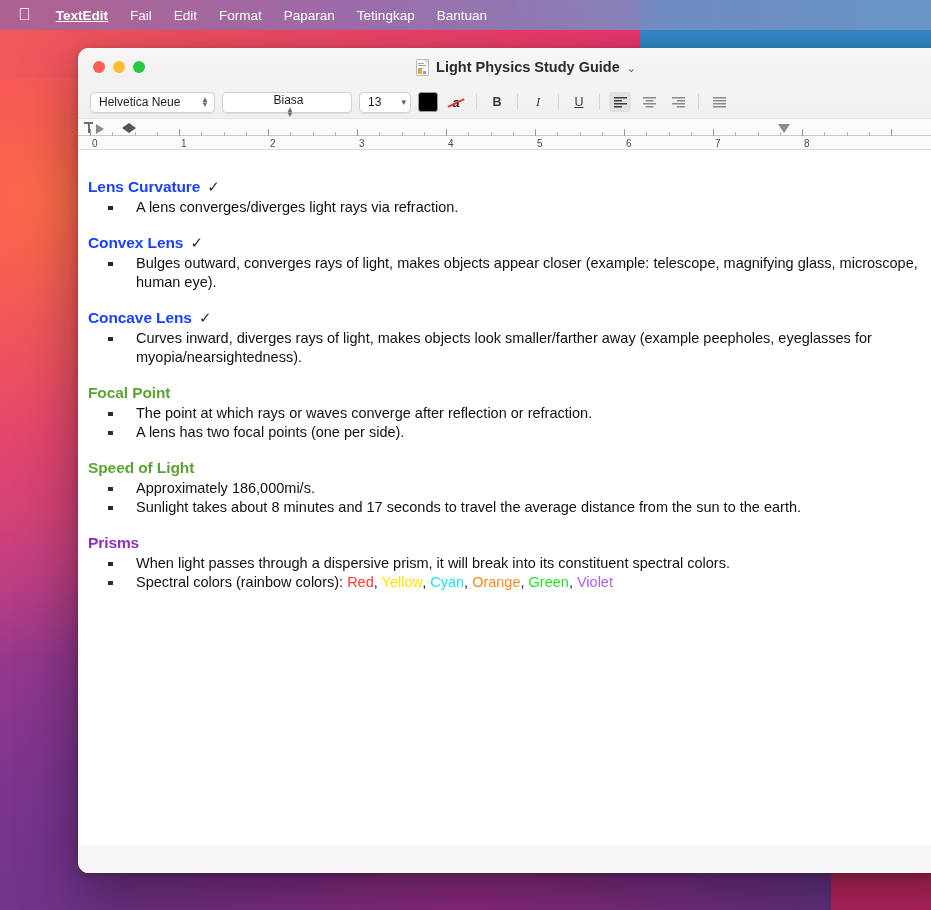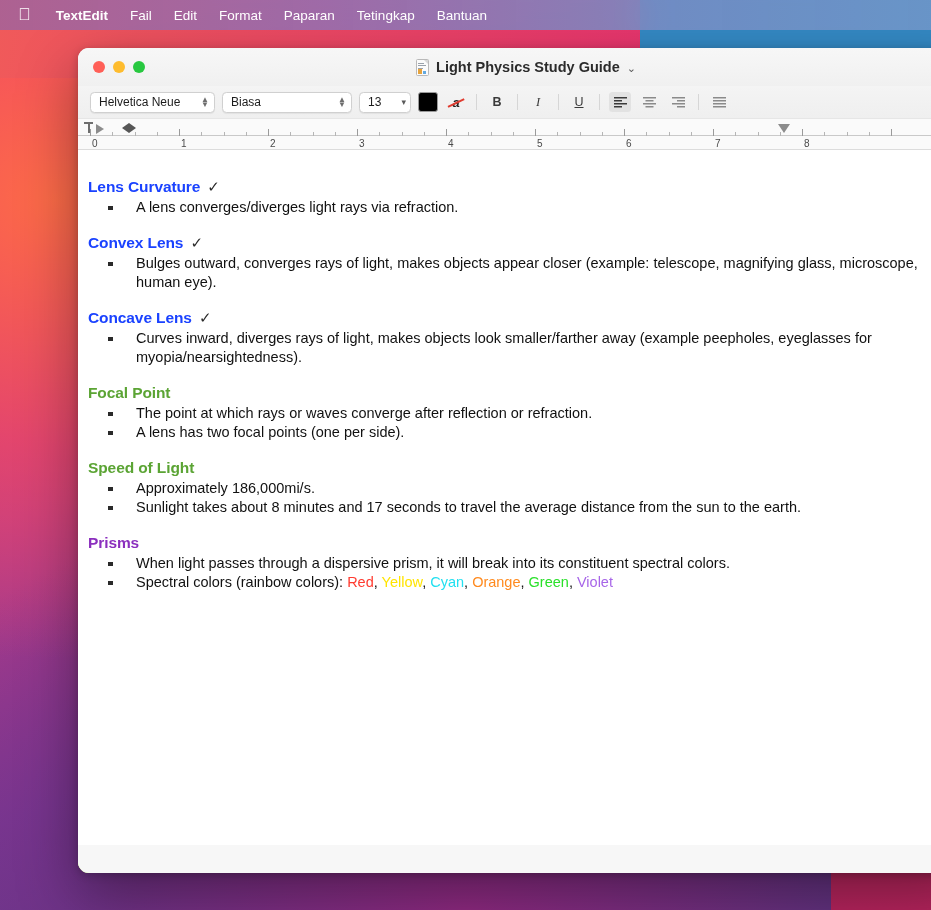--- a/index.html
+++ b/index.html
@@ -32,21 +32,21 @@
   #menubar {
     position:absolute; left:0; top:0; width:931px; height:30px;
     background: linear-gradient(90deg, rgba(168,98,150,0.92) 0%, rgba(150,110,175,0.9) 35%, rgba(120,140,195,0.88) 70%, rgba(110,150,200,0.9) 100%);
     backdrop-filter: blur(18px);
     display:flex; align-items:center; gap:0px;
     color:#fff; font-size:13.5px;
     z-index: 40;
   }
   #menubar .apple { padding:0 14px 0 18px; font-size:17px; line-height:1; position:relative; top:-1px; }
   #menubar .mi { padding:0 11px; height:30px; display:flex; align-items:center; white-space:nowrap; }
-  #menubar .mi.app { font-weight:bold; }
+  #menubar .mi.app { font-weight:bold;text-decoration:underline; }
 
   
   #window {
     position:absolute; left:78px; top:48px; width:896px; height:825px;
     background:#f6f6f6;
     border-radius:11px;
     box-shadow: 0 22px 60px rgba(0,0,0,0.38), 0 2px 8px rgba(0,0,0,0.22);
     overflow:hidden;
     z-index: 30;
   }
@@ -90,21 +90,21 @@
     padding:0 12px;
     background:linear-gradient(180deg,#f4f4f4,#efefef);
   }
   .popup {
     height:21px; background:#fff; border:0.8px solid #d0d0d0; border-radius:4.5px;
     display:flex; align-items:center; justify-content:space-between;
     padding:0 5px 0 8px; font-size:12px; color:#1c1c1c;
     box-shadow:0 0.5px 1px rgba(0,0,0,0.06);
   }
   .pop-font { width:125px; }
-  .pop-style { width:130px; }
+  .pop-style { width:130px;flex-direction:column; }
   .pop-size { width:52px; padding-right:4px; }
   .stepper { display:flex; flex-direction:column; line-height:5px; font-size:8px; color:#6d6d6d; margin-left:3px;}
   .chev-dn { font-size:9px; color:#5a5a5a; }
   .swatch { width:20px; height:20px; background:#000; border-radius:3px; border:0.8px solid #9a9a9a; }
   .hilite {
     width:22px; height:20px; border-radius:3px; position:relative;
     display:flex; align-items:center; justify-content:center;
     font-style:italic; font-weight:bold; font-size:13px; color:#222;
   }
   .hilite .strike {

